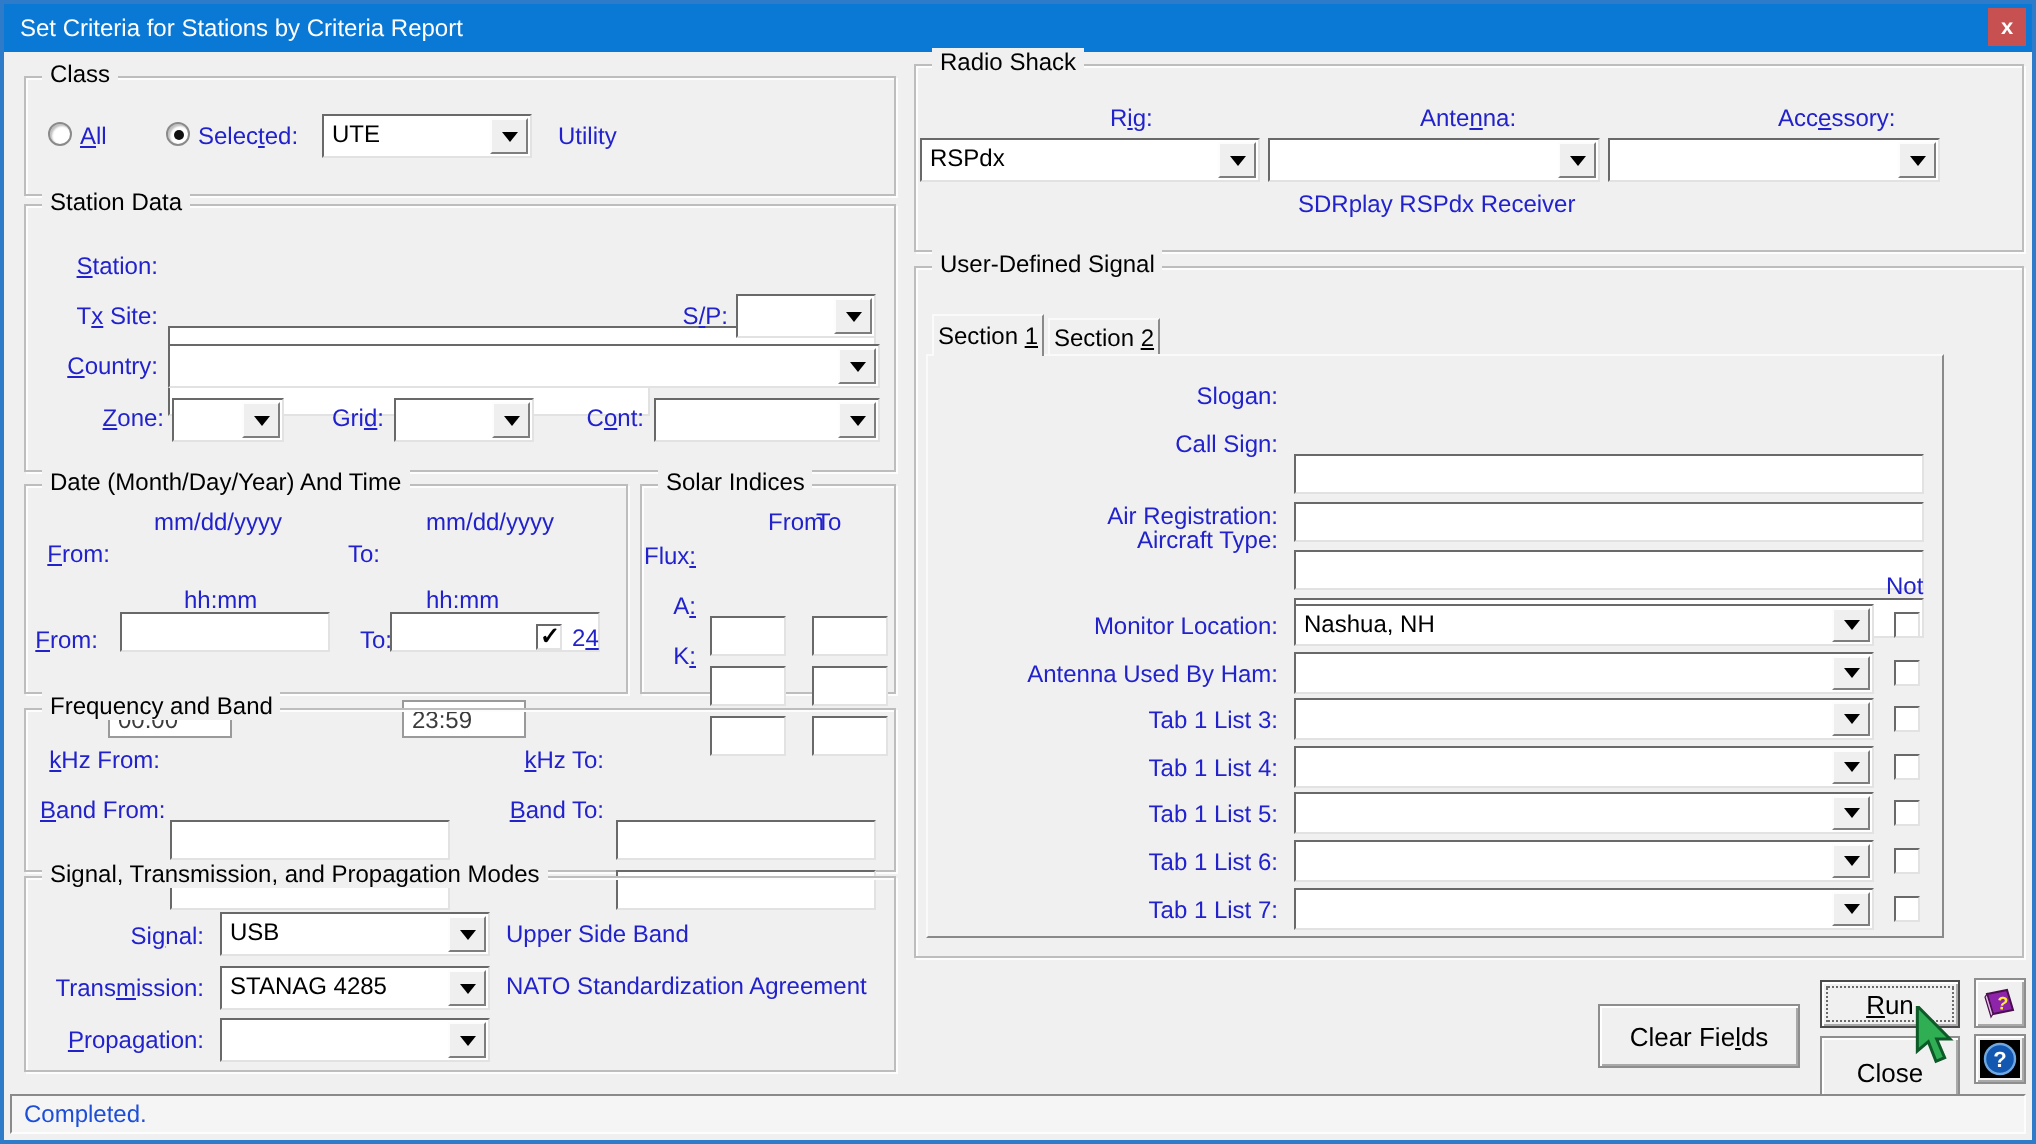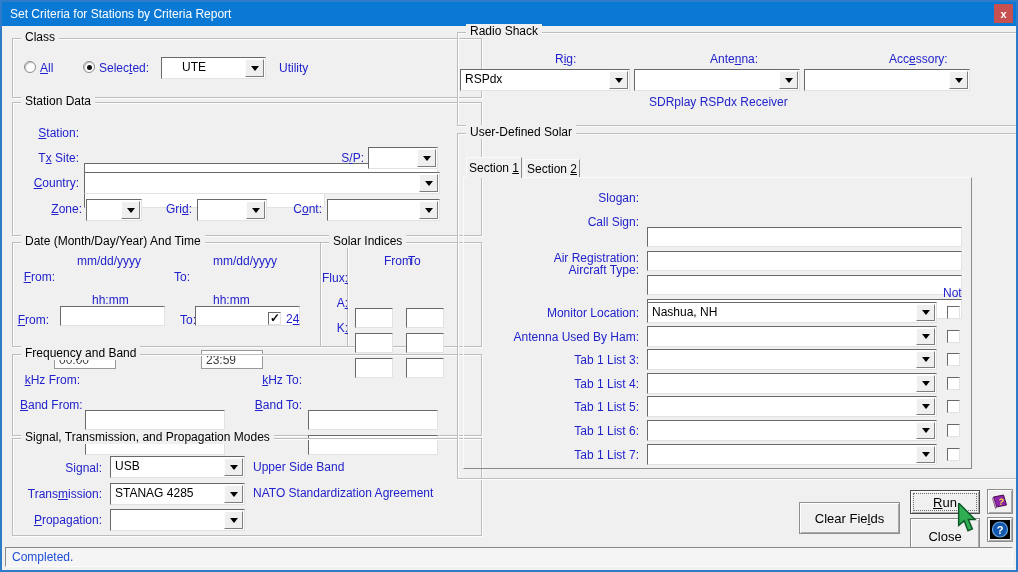--- a/index.html
+++ b/index.html
@@ -11,21 +11,21 @@
   .titlebar {
     position:absolute; left:0; top:0; right:0; height:24px;
     background:#0a79d6; color:#fff; display:flex; align-items:center;
     padding-left:8px; font-size:12px;
   }
   .closebtn {
     position:absolute; right:3px; top:2px; width:19px; height:19px;
     background:#c75050; color:#fff; font-weight:bold; font-size:11px;
     display:flex; align-items:center; justify-content:center; cursor:default;
   }
-  .grp { position:absolute; border:1px solid #bdbdbd; box-shadow:1px 1px 0 #fdfdfd inset, 1px 1px 0 #fdfdfd;padding-left:34px; }
+  .grp { position:absolute; border:1px solid #bdbdbd; box-shadow:1px 1px 0 #fdfdfd inset, 1px 1px 0 #fdfdfd; }
   .cap { position:absolute; top:-9px; left:8px; background:#f0f0f0; padding:0 4px; color:#000; white-space:nowrap; }
   .lbl { position:absolute; color:#2222cc; white-space:nowrap; line-height:14px; }
   .r { text-align:right; }
   .tb {
     position:absolute; box-sizing:border-box; background:#fff;
     border:1px solid; border-color:#696969 #e2e2e2 #e2e2e2 #696969;
     font-family:"Liberation Sans",sans-serif; font-size:12px; color:#000;
     padding:1px 4px; outline:none;margin-top:40px;
   }
   .time { border:1px solid #9a9a9a; color:#3c3c3c; }
@@ -84,21 +84,21 @@
     <span>x</span>
   </div>
 
   <div class="grp" style="left:10px;top:36px;width:434px;height:58px;">
     <span class="cap">Class</span>
   </div>
   <span class="radio" style="left:22px;top:59px;"></span>
   <span class="lbl" style="left:38px;top:59px;"><u>A</u>ll</span>
   <span class="radio on" style="left:81px;top:59px;"></span>
   <span class="lbl" style="left:97px;top:59px;">Selec<u>t</u>ed:</span>
-  <div class="combo" style="left:159px;top:55px;width:105px;height:22px;padding-left:16px;">
+  <div class="combo" style="left:159px;top:55px;width:105px;height:22px;">
     <span class="txt">UTE</span>
     <span class="dbtn">
         <span class="arr"></span>
       </span>
   </div>
   <span class="lbl" style="left:277px;top:59px;">Utility</span>
 
   <div class="grp" style="left:10px;top:100px;width:434px;height:132px;">
     <span class="cap">Station Data</span>
   </div>
@@ -234,21 +234,21 @@
   </div>
   <div class="combo" style="left:802px;top:67px;width:166px;height:22px;">
     <span class="txt"></span>
     <span class="dbtn">
         <span class="arr"></span>
       </span>
   </div>
   <span class="lbl" style="left:647px;top:93px;">SDRplay RSPdx Receiver</span>
 
   <div class="grp" style="left:455px;top:131px;width:553px;height:344px;">
-    <span class="cap">User-Defined Solar</span>
+    <span class="cap">User-Defined Signal</span>
   </div>
   <div class="tab" style="left:464px;top:155px;width:56px;height:21px;z-index:2;">
     <span>Section <u>1</u></span>
   </div>
   <div class="tab" style="left:522px;top:157px;width:56px;height:19px;">
     <span>Section <u>2</u></span>
   </div>
   <div class="tabbody" style="left:461px;top:175px;width:509px;height:292px;"></div>
 
   <span class="lbl r" style="left:457px;top:189px;width:180px;">Slogan:</span>

